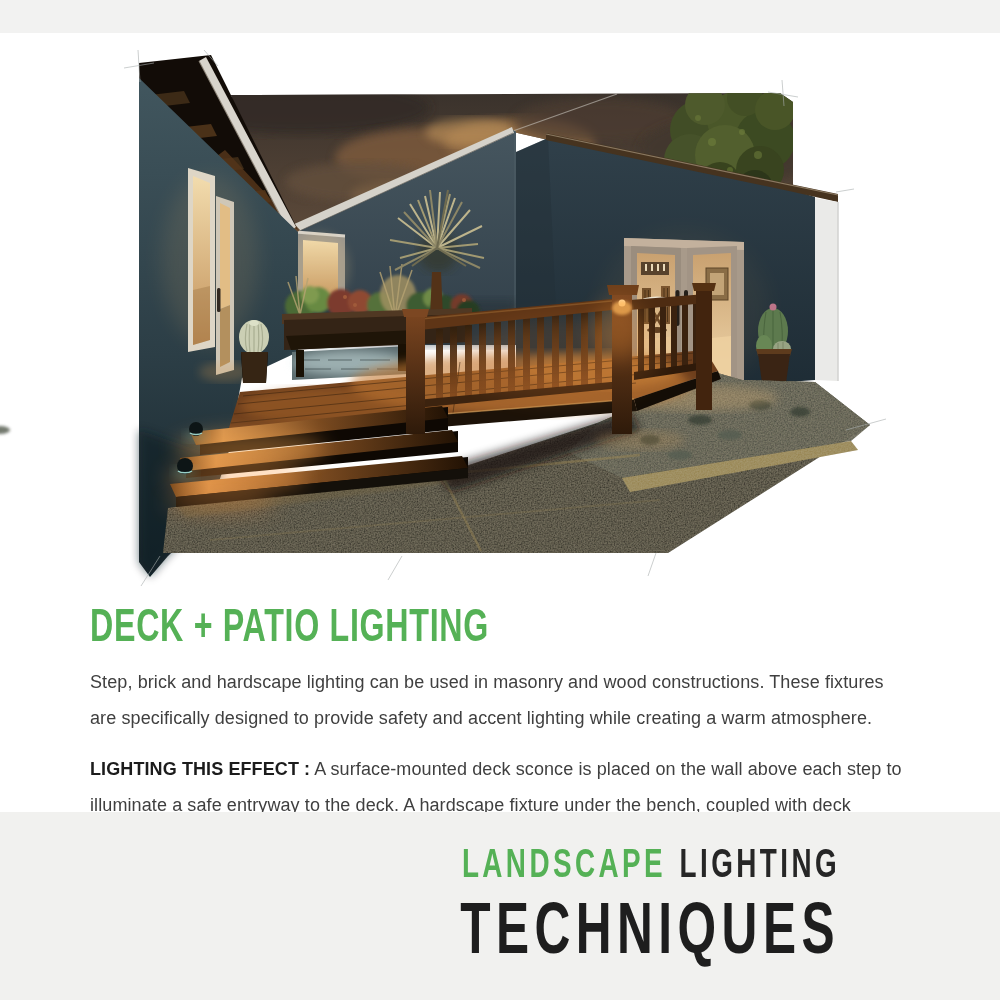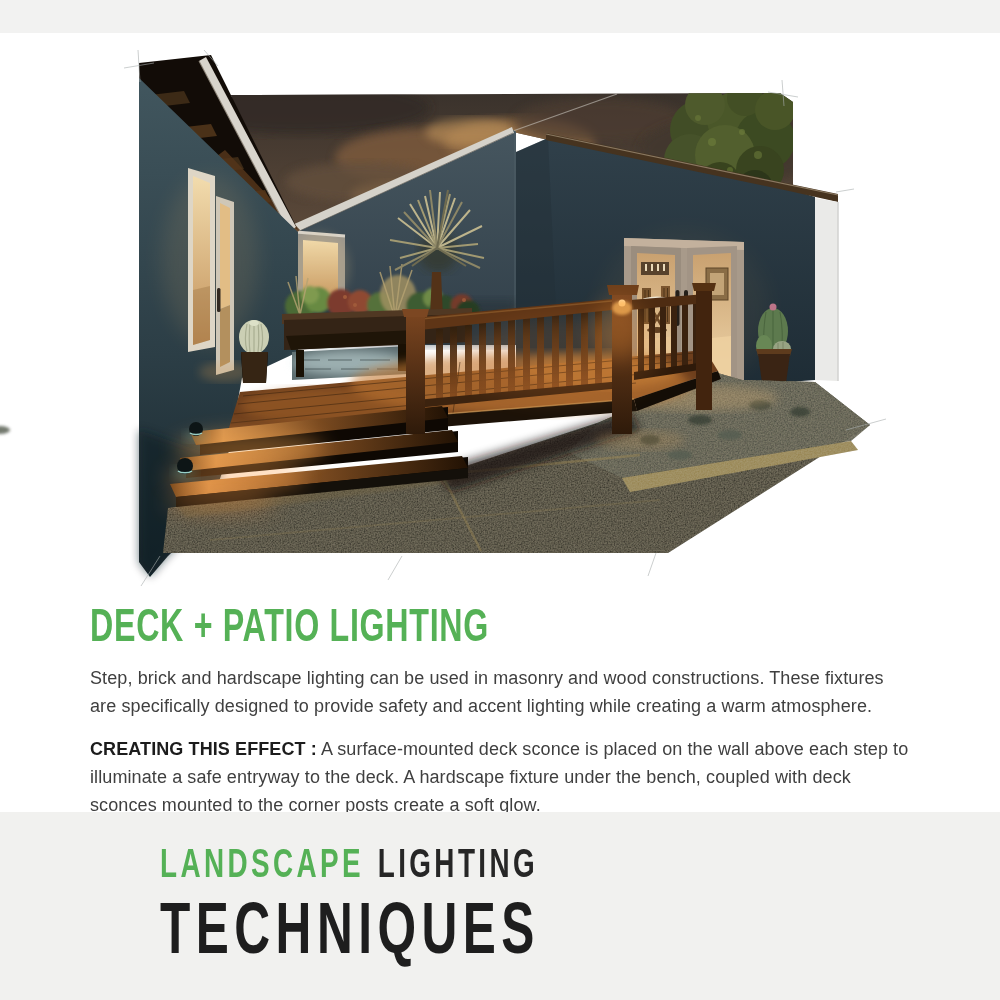--- a/index.html
+++ b/index.html
@@ -8,26 +8,26 @@
     font-family:"Liberation Sans", sans-serif;overflow:hidden;
   }
   .band-top{position:absolute;left:0;top:0;width:1000px;height:33px;background:#f2f2f1;}
   .illustration{position:absolute;left:0;top:0;width:1000px;height:605px;}
   .text-section{position:absolute;left:90px;top:601px;width:845px;}
   .section-title{
     margin:0;font-size:46px;line-height:1.05;font-weight:700;color:#55b156;
     letter-spacing:1px;transform:scaleX(0.70);transform-origin:0 50%;white-space:nowrap;
   }
   .body-para{
-    margin:15px 0 0 0;font-size:18px;line-height:28px;color:#3f3f3f;
+    margin:15px 0 0 0;font-size:18px;line-height:36px;color:#3f3f3f;
     white-space:pre-line;letter-spacing:0.1px;
   }
   .body-para strong{color:#1c1c1c;font-weight:700;}
   .band-footer{
-    position:absolute;left:0;top:812px;width:1000px;height:188px;background:#f1f1ef;text-align:left;
+    position:absolute;left:0;top:812px;width:1000px;height:188px;background:#f1f1ef;text-align:right;
   }
   .brand-line{
     margin-top:31px;font-size:41px;font-weight:700;letter-spacing:5px;line-height:1;
     transform:scaleX(0.68);transform-origin:50% 50%;white-space:nowrap;
   }
   .brand-green{color:#55b156;margin-right:20px;}
   .brand-dark{color:#262626;}
   .brand-title{
     margin-top:7px;font-size:73px;font-weight:700;letter-spacing:8px;line-height:1;
     color:#1e1e1e;transform:scaleX(0.68);transform-origin:50% 50%;white-space:nowrap;
@@ -407,21 +407,21 @@
         <path d="M656,553 L648,576"></path>
     <path d="M160,556 L141,586"></path>
   </g>
 </svg>
 </div>
 
 <div class="text-section">
   <h1 class="section-title">DECK + PATIO LIGHTING</h1>
   <p class="body-para">Step, brick and hardscape lighting can be used in masonry and wood constructions. These fixtures
 are specifically designed to provide safety and accent lighting while creating a warm atmosphere.</p>
-  <p class="body-para"><strong>CREATING THIS EFFECT :</strong><span> A surface-mounted deck sconce is placed on the wall above each step to
+  <p class="body-para"><strong>LIGHTING THIS EFFECT :</strong><span> A surface-mounted deck sconce is placed on the wall above each step to
 illuminate a safe entryway to the deck. A hardscape fixture under the bench, coupled with deck
 sconces mounted to the corner posts create a soft glow.</span></p>
 </div>
 
 <div class="band-footer">
   <div class="brand-line">
     <span class="brand-green">LANDSCAPE</span><span class="brand-dark">LIGHTING</span>
   </div>
   <div class="brand-title">TECHNIQUES</div>
 </div>

